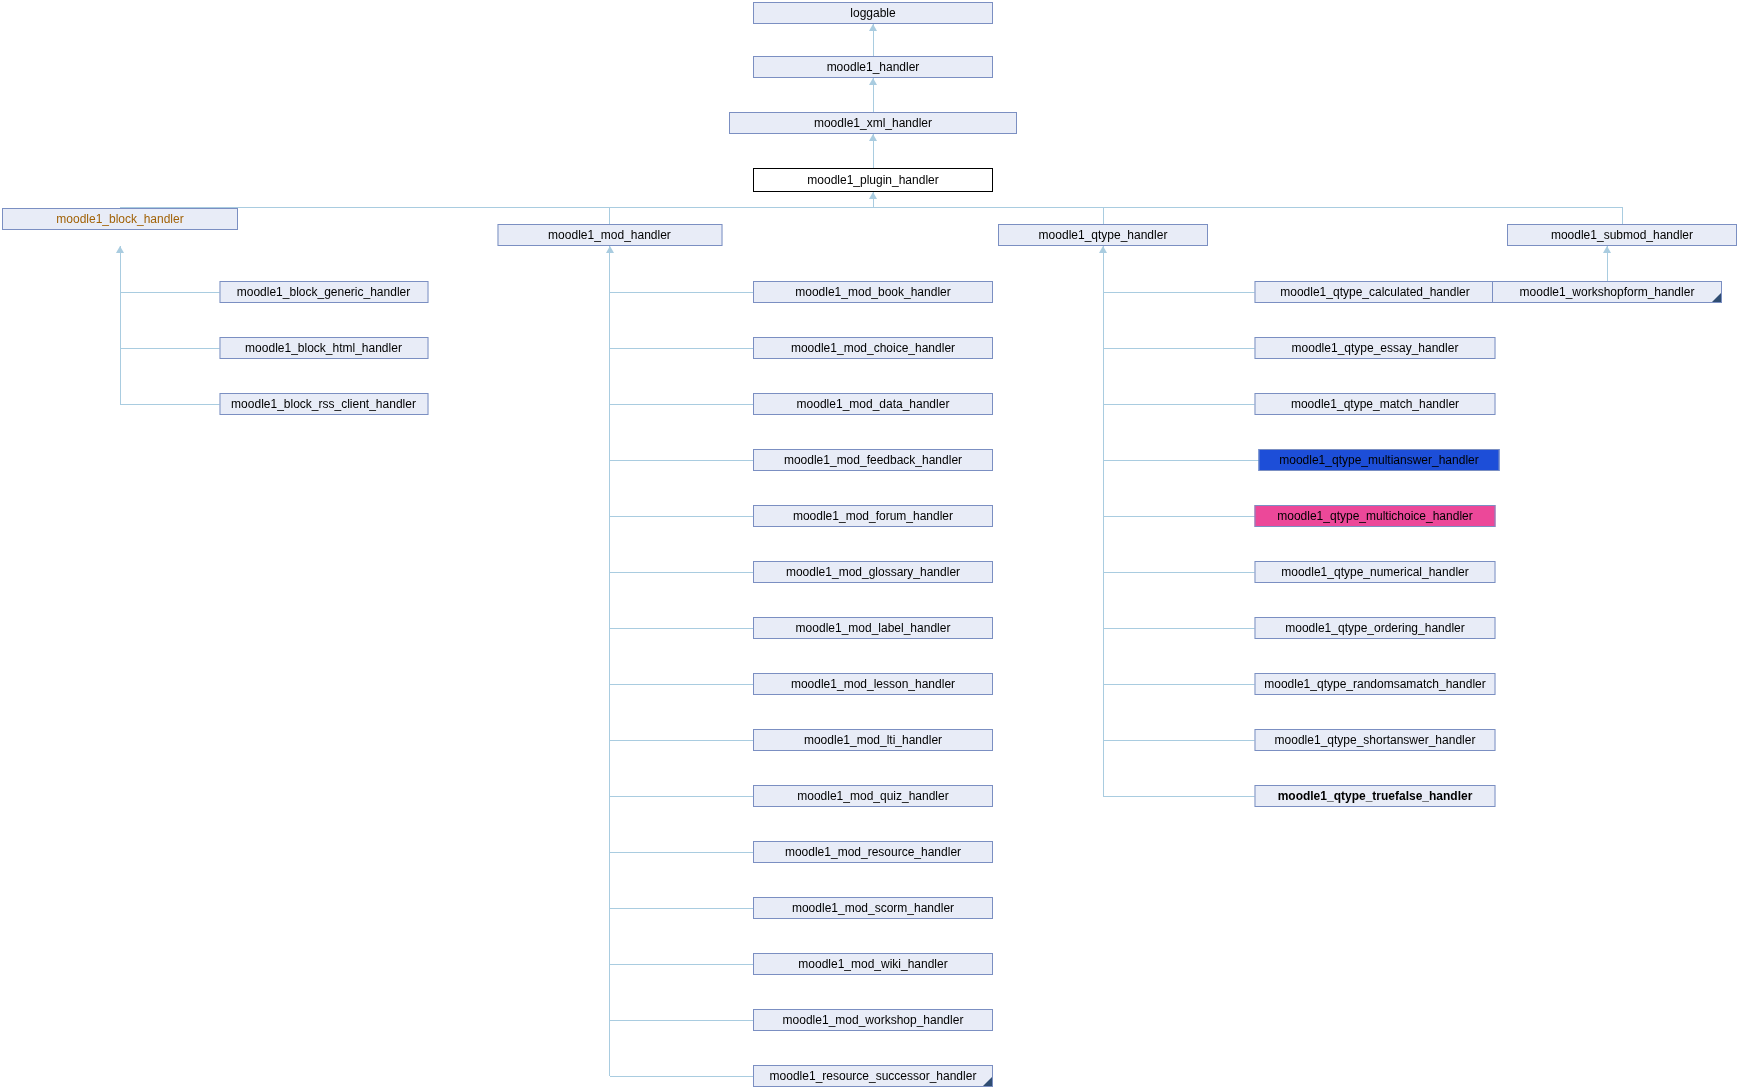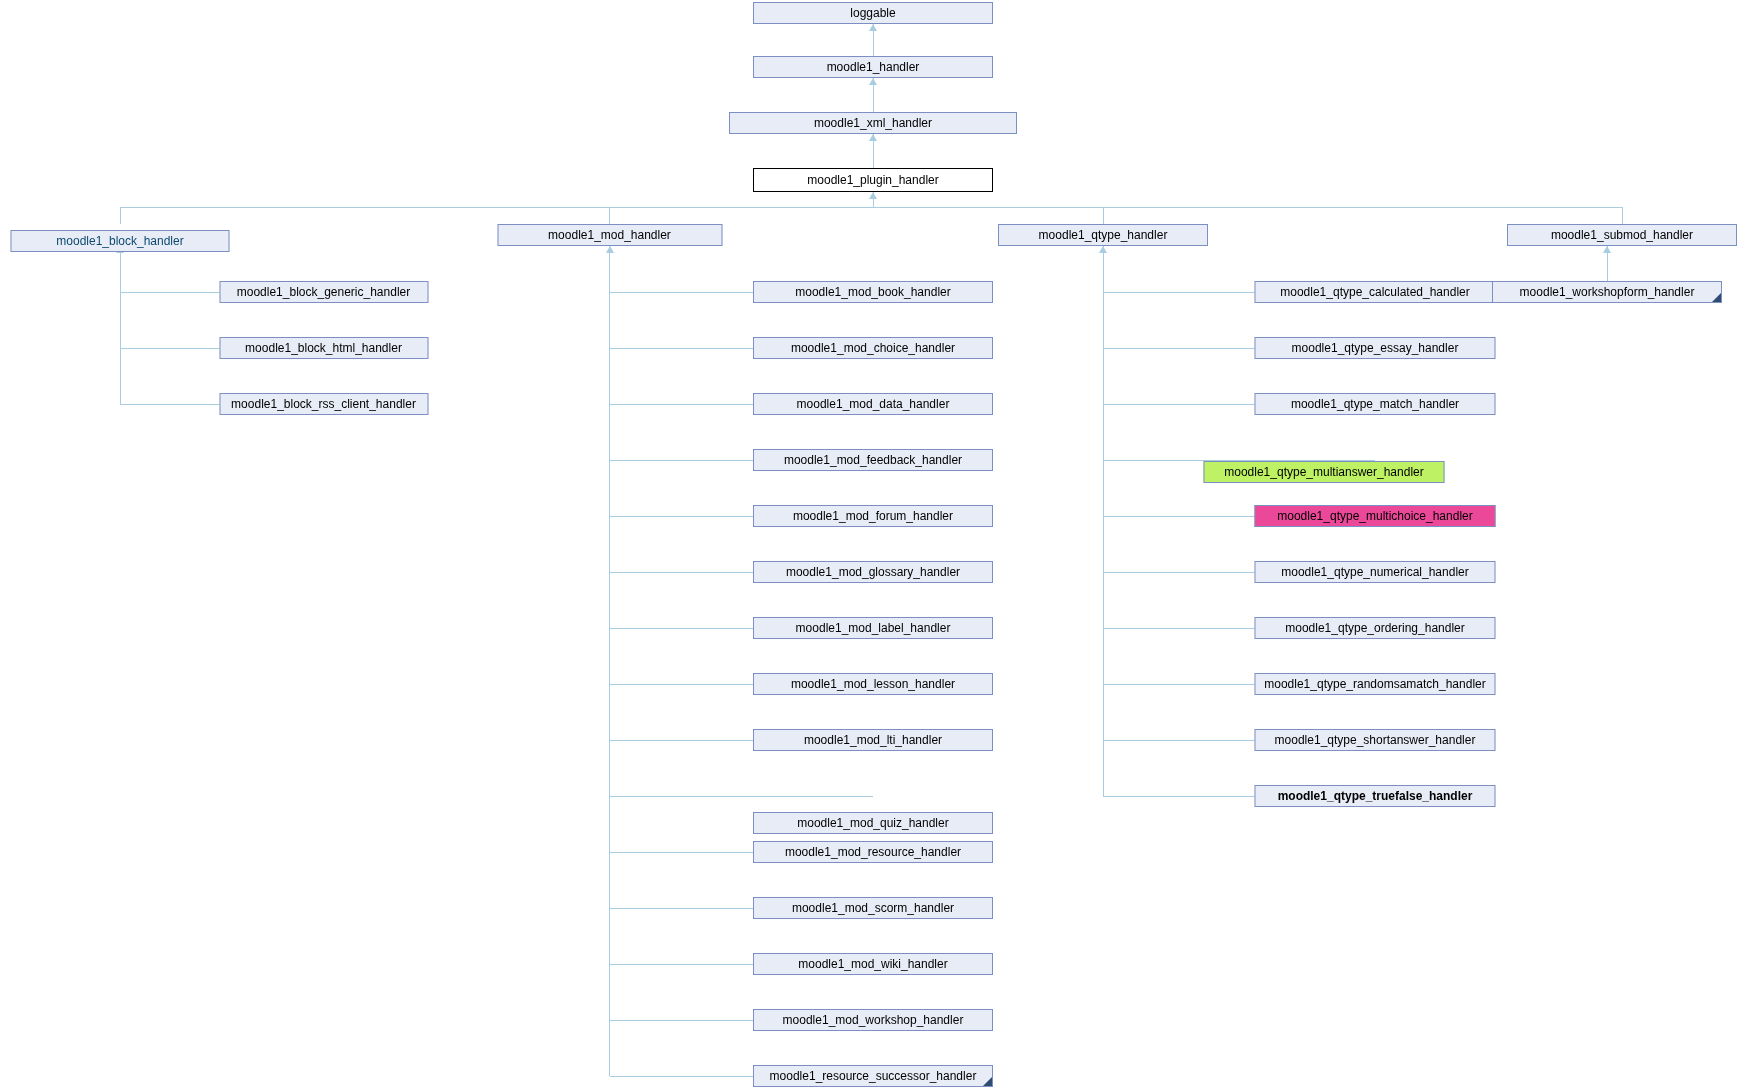--- a/index.html
+++ b/index.html
@@ -75,21 +75,21 @@
     <div class="arr" style="left: 869px; top: 78px; border-bottom-color: rgb(169, 204, 224);"></div>
     <div class="vline" style="left: 872.5px; top: 134px; height: 34px; background: rgb(169, 204, 224);"></div>
     <div class="arr" style="left: 869px; top: 134px; border-bottom-color: rgb(169, 204, 224);"></div>
     <div class="vline" style="left: 872.5px; top: 192px; height: 15px; background: rgb(169, 204, 224);"></div>
     <div class="arr" style="left: 869px; top: 192px; border-bottom-color: rgb(169, 204, 224);"></div>
     <div class="hline" style="left: 120px; top: 206.5px; width: 1502px; background: rgb(169, 204, 224);"></div>
     <div class="vline" style="left: 119.5px; top: 207px; height: 17px; background: rgb(169, 204, 224);"></div>
     <div class="vline" style="left: 609px; top: 207px; height: 17px; background: rgb(169, 204, 224);"></div>
     <div class="vline" style="left: 1102.5px; top: 207px; height: 17px; background: rgb(169, 204, 224);"></div>
     <div class="vline" style="left: 1621.5px; top: 207px; height: 17px; background: rgb(169, 204, 224);"></div>
-    <div class="node regular" style="left: 120px; top: 230px; width: 219px; background: rgb(232, 236, 247); border-color: rgb(123, 143, 194); color: #0c4a6e;">
+    <div class="node regular" style="left: 120px; top: 208px; width: 236px; background: rgb(232, 236, 247); border-color: rgb(123, 143, 194); color: #a16207;">
       <span>moodle1_block_handler</span>
     </div>
     <div class="vline" style="left: 119.5px; top: 246px; height: 158px; background: rgb(169, 204, 224);"></div>
     <div class="arr" style="left: 116px; top: 246px; border-bottom-color: rgb(169, 204, 224);"></div>
     <div class="hline" style="left: 120px; top: 291.5px; width: 203.5px; background: rgb(169, 204, 224);"></div>
     <div class="node regular" style="left: 323.5px; top: 281px; min-width: 209px; background: rgb(232, 236, 247); border-color: rgb(123, 143, 194); color: rgb(0, 0, 0);">
       <span>moodle1_block_generic_handler</span>
     </div>
     <div class="hline" style="left: 120px; top: 347.5px; width: 203.5px; background: rgb(169, 204, 224);"></div>
     <div class="node regular" style="left: 323.5px; top: 337px; min-width: 209px; background: rgb(232, 236, 247); border-color: rgb(123, 143, 194); color: rgb(0, 0, 0);">
@@ -134,21 +134,21 @@
     </div>
     <div class="hline" style="left: 609.5px; top: 683.5px; width: 263.5px; background: rgb(169, 204, 224);"></div>
     <div class="node regular" style="left: 873px; top: 673px; min-width: 240px; background: rgb(232, 236, 247); border-color: rgb(123, 143, 194); color: rgb(0, 0, 0);">
       <span>moodle1_mod_lesson_handler</span>
     </div>
     <div class="hline" style="left: 609.5px; top: 739.5px; width: 263.5px; background: rgb(169, 204, 224);"></div>
     <div class="node regular" style="left: 873px; top: 729px; min-width: 240px; background: rgb(232, 236, 247); border-color: rgb(123, 143, 194); color: rgb(0, 0, 0); padding-left: 8px;">
       <span>moodle1_mod_lti_handler</span>
     </div>
     <div class="hline" style="left: 609.5px; top: 795.5px; width: 263.5px; background: rgb(169, 204, 224);"></div>
-    <div class="node regular" style="left: 873px; top: 812px; min-width: 240px; background: rgb(232, 236, 247); border-color: rgb(123, 143, 194); color: rgb(0, 0, 0);">
+    <div class="node regular" style="left: 873px; top: 785px; min-width: 240px; background: rgb(232, 236, 247); border-color: rgb(123, 143, 194); color: rgb(0, 0, 0);">
       <span>moodle1_mod_quiz_handler</span>
     </div>
     <div class="hline" style="left: 609.5px; top: 851.5px; width: 263.5px; background: rgb(169, 204, 224);"></div>
     <div class="node regular" style="left: 873px; top: 841px; min-width: 240px; background: rgb(232, 236, 247); border-color: rgb(123, 143, 194); color: rgb(0, 0, 0);">
       <span>moodle1_mod_resource_handler</span>
     </div>
     <div class="hline" style="left: 609.5px; top: 907.5px; width: 263.5px; background: rgb(169, 204, 224);"></div>
     <div class="node regular" style="left: 873px; top: 897px; min-width: 240px; background: rgb(232, 236, 247); border-color: rgb(123, 143, 194); color: rgb(0, 0, 0);">
       <span>moodle1_mod_scorm_handler</span>
     </div>
@@ -176,21 +176,21 @@
     </div>
     <div class="hline" style="left: 1103px; top: 347.5px; width: 272px; background: rgb(169, 204, 224);"></div>
     <div class="node regular" style="left: 1375px; top: 337px; min-width: 241px; background: rgb(232, 236, 247); border-color: rgb(123, 143, 194); color: rgb(0, 0, 0);">
       <span>moodle1_qtype_essay_handler</span>
     </div>
     <div class="hline" style="left: 1103px; top: 403.5px; width: 272px; background: rgb(169, 204, 224);"></div>
     <div class="node regular" style="left: 1375px; top: 393px; min-width: 241px; background: rgb(232, 236, 247); border-color: rgb(123, 143, 194); color: rgb(0, 0, 0);">
       <span>moodle1_qtype_match_handler</span>
     </div>
     <div class="hline" style="left: 1103px; top: 459.5px; width: 272px; background: rgb(169, 204, 224);"></div>
-    <div class="node regular" style="left: 1324px; top: 449px; min-width: 241px; background: #bef264; border-color: rgb(123, 143, 194); color: rgb(0, 0, 0); margin-top: 12px;">
+    <div class="node regular" style="left: 1379px; top: 449px; min-width: 241px; background: #1d4ed8; border-color: rgb(123, 143, 194); color: rgb(0, 0, 0);">
       <span>moodle1_qtype_multianswer_handler</span>
     </div>
     <div class="hline" style="left: 1103px; top: 515.5px; width: 272px; background: rgb(169, 204, 224);"></div>
     <div class="node regular" style="left: 1375px; top: 505px; min-width: 241px; background: #ec4899; border-color: rgb(123, 143, 194); color: rgb(0, 0, 0);">
       <span>moodle1_qtype_multichoice_handler</span>
     </div>
     <div class="hline" style="left: 1103px; top: 571.5px; width: 272px; background: rgb(169, 204, 224);"></div>
     <div class="node regular" style="left: 1375px; top: 561px; min-width: 241px; background: rgb(232, 236, 247); border-color: rgb(123, 143, 194); color: rgb(0, 0, 0);">
       <span>moodle1_qtype_numerical_handler</span>
     </div>

